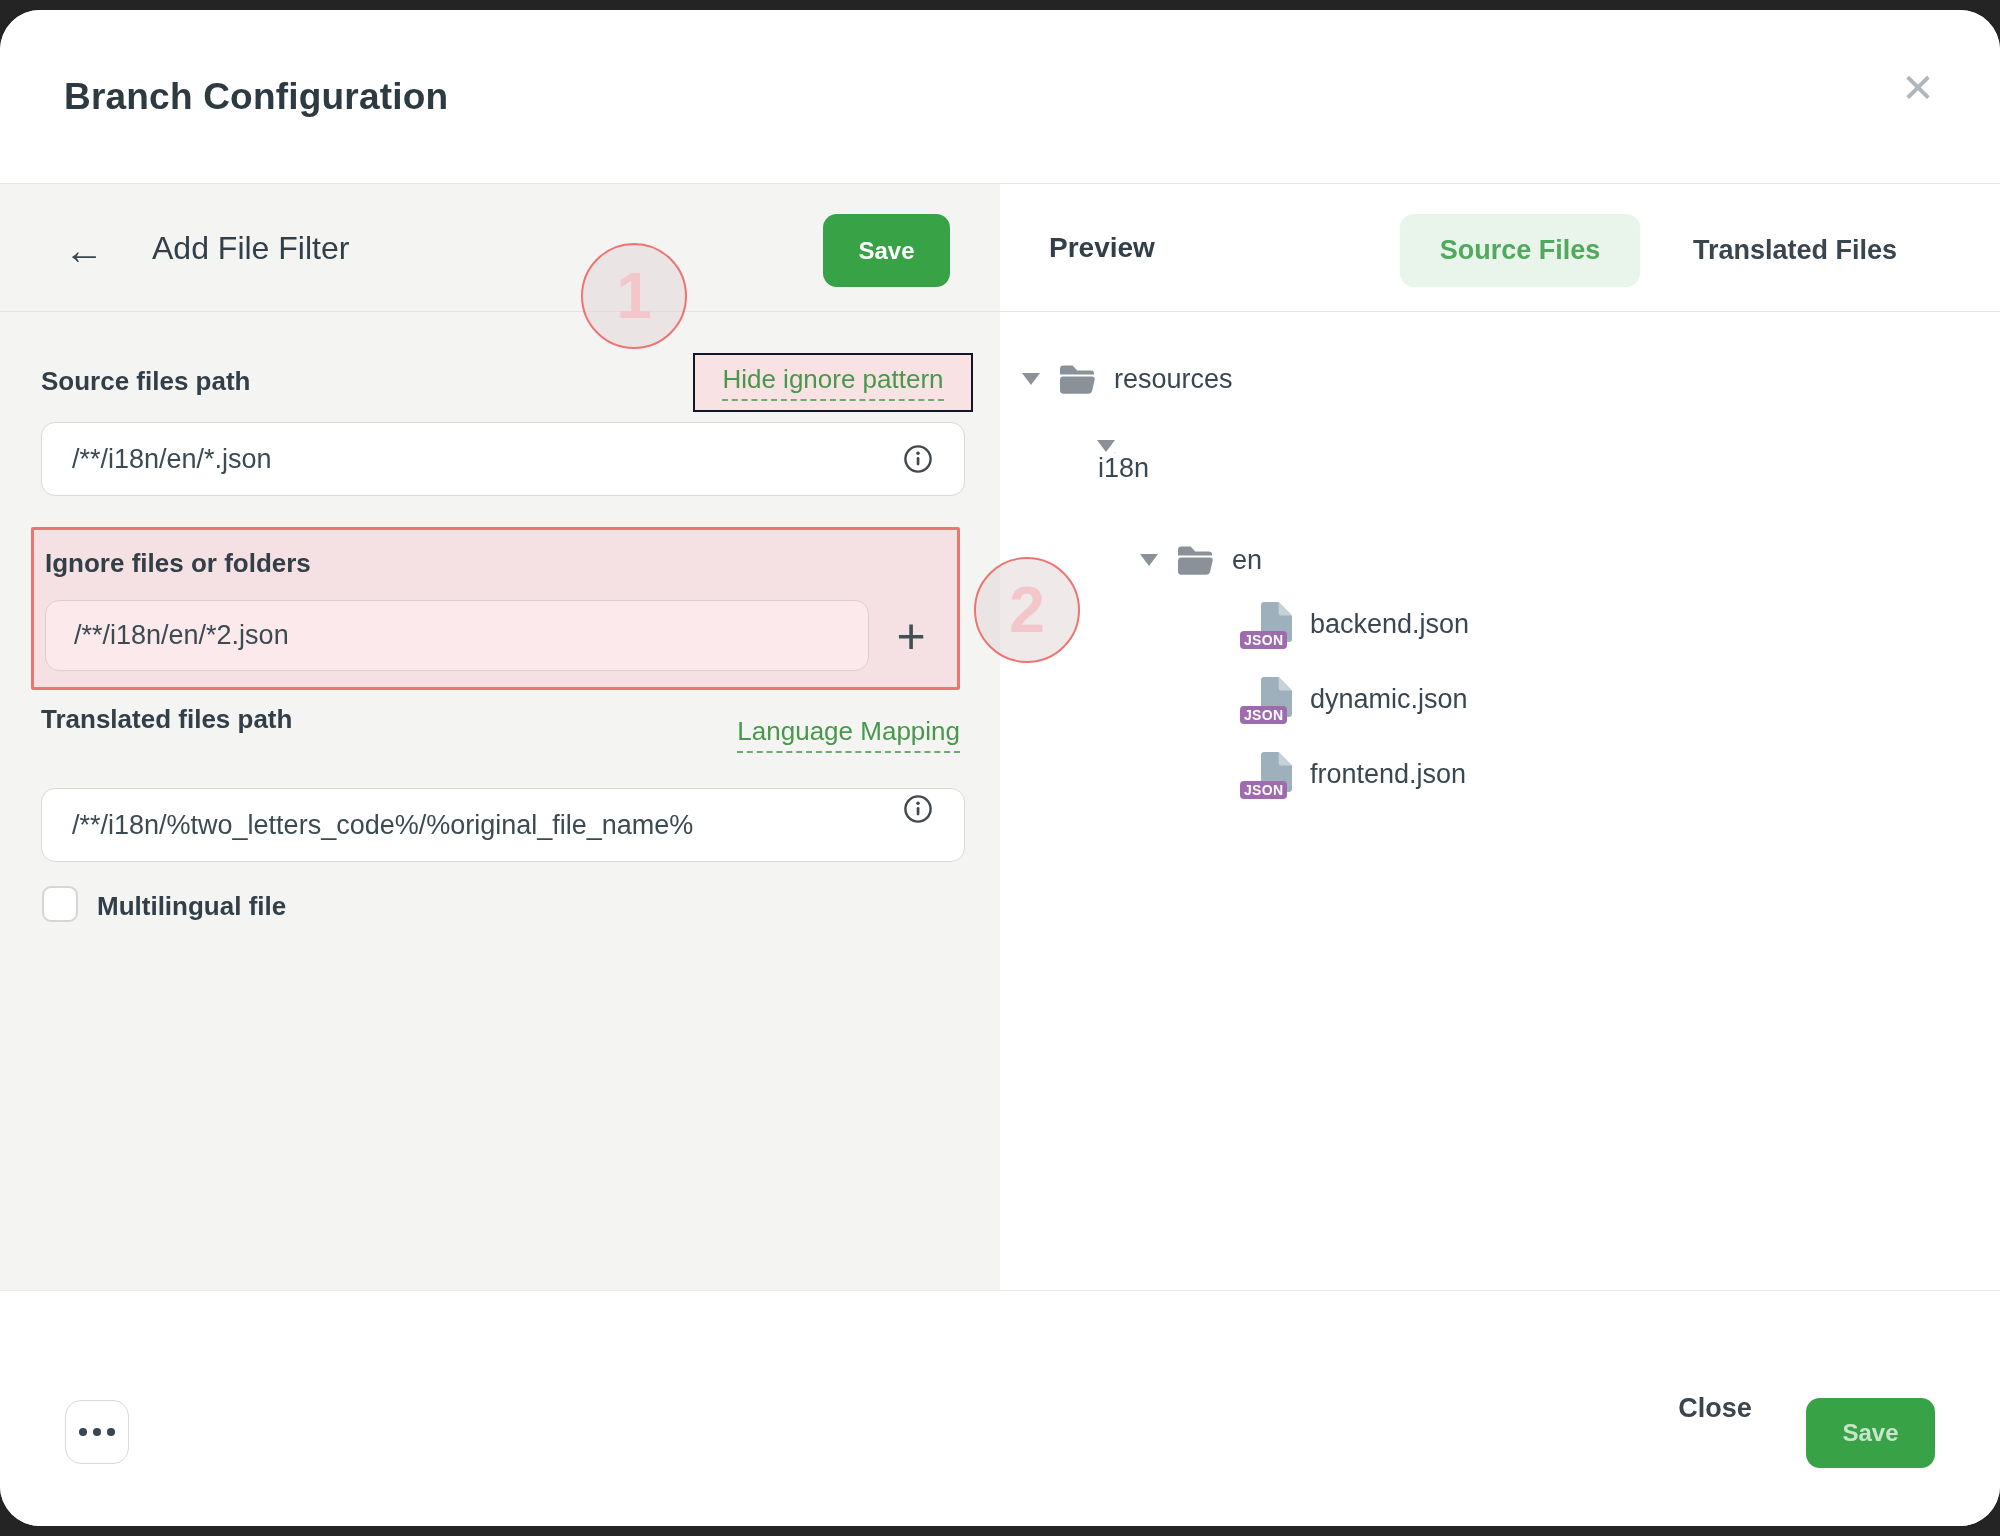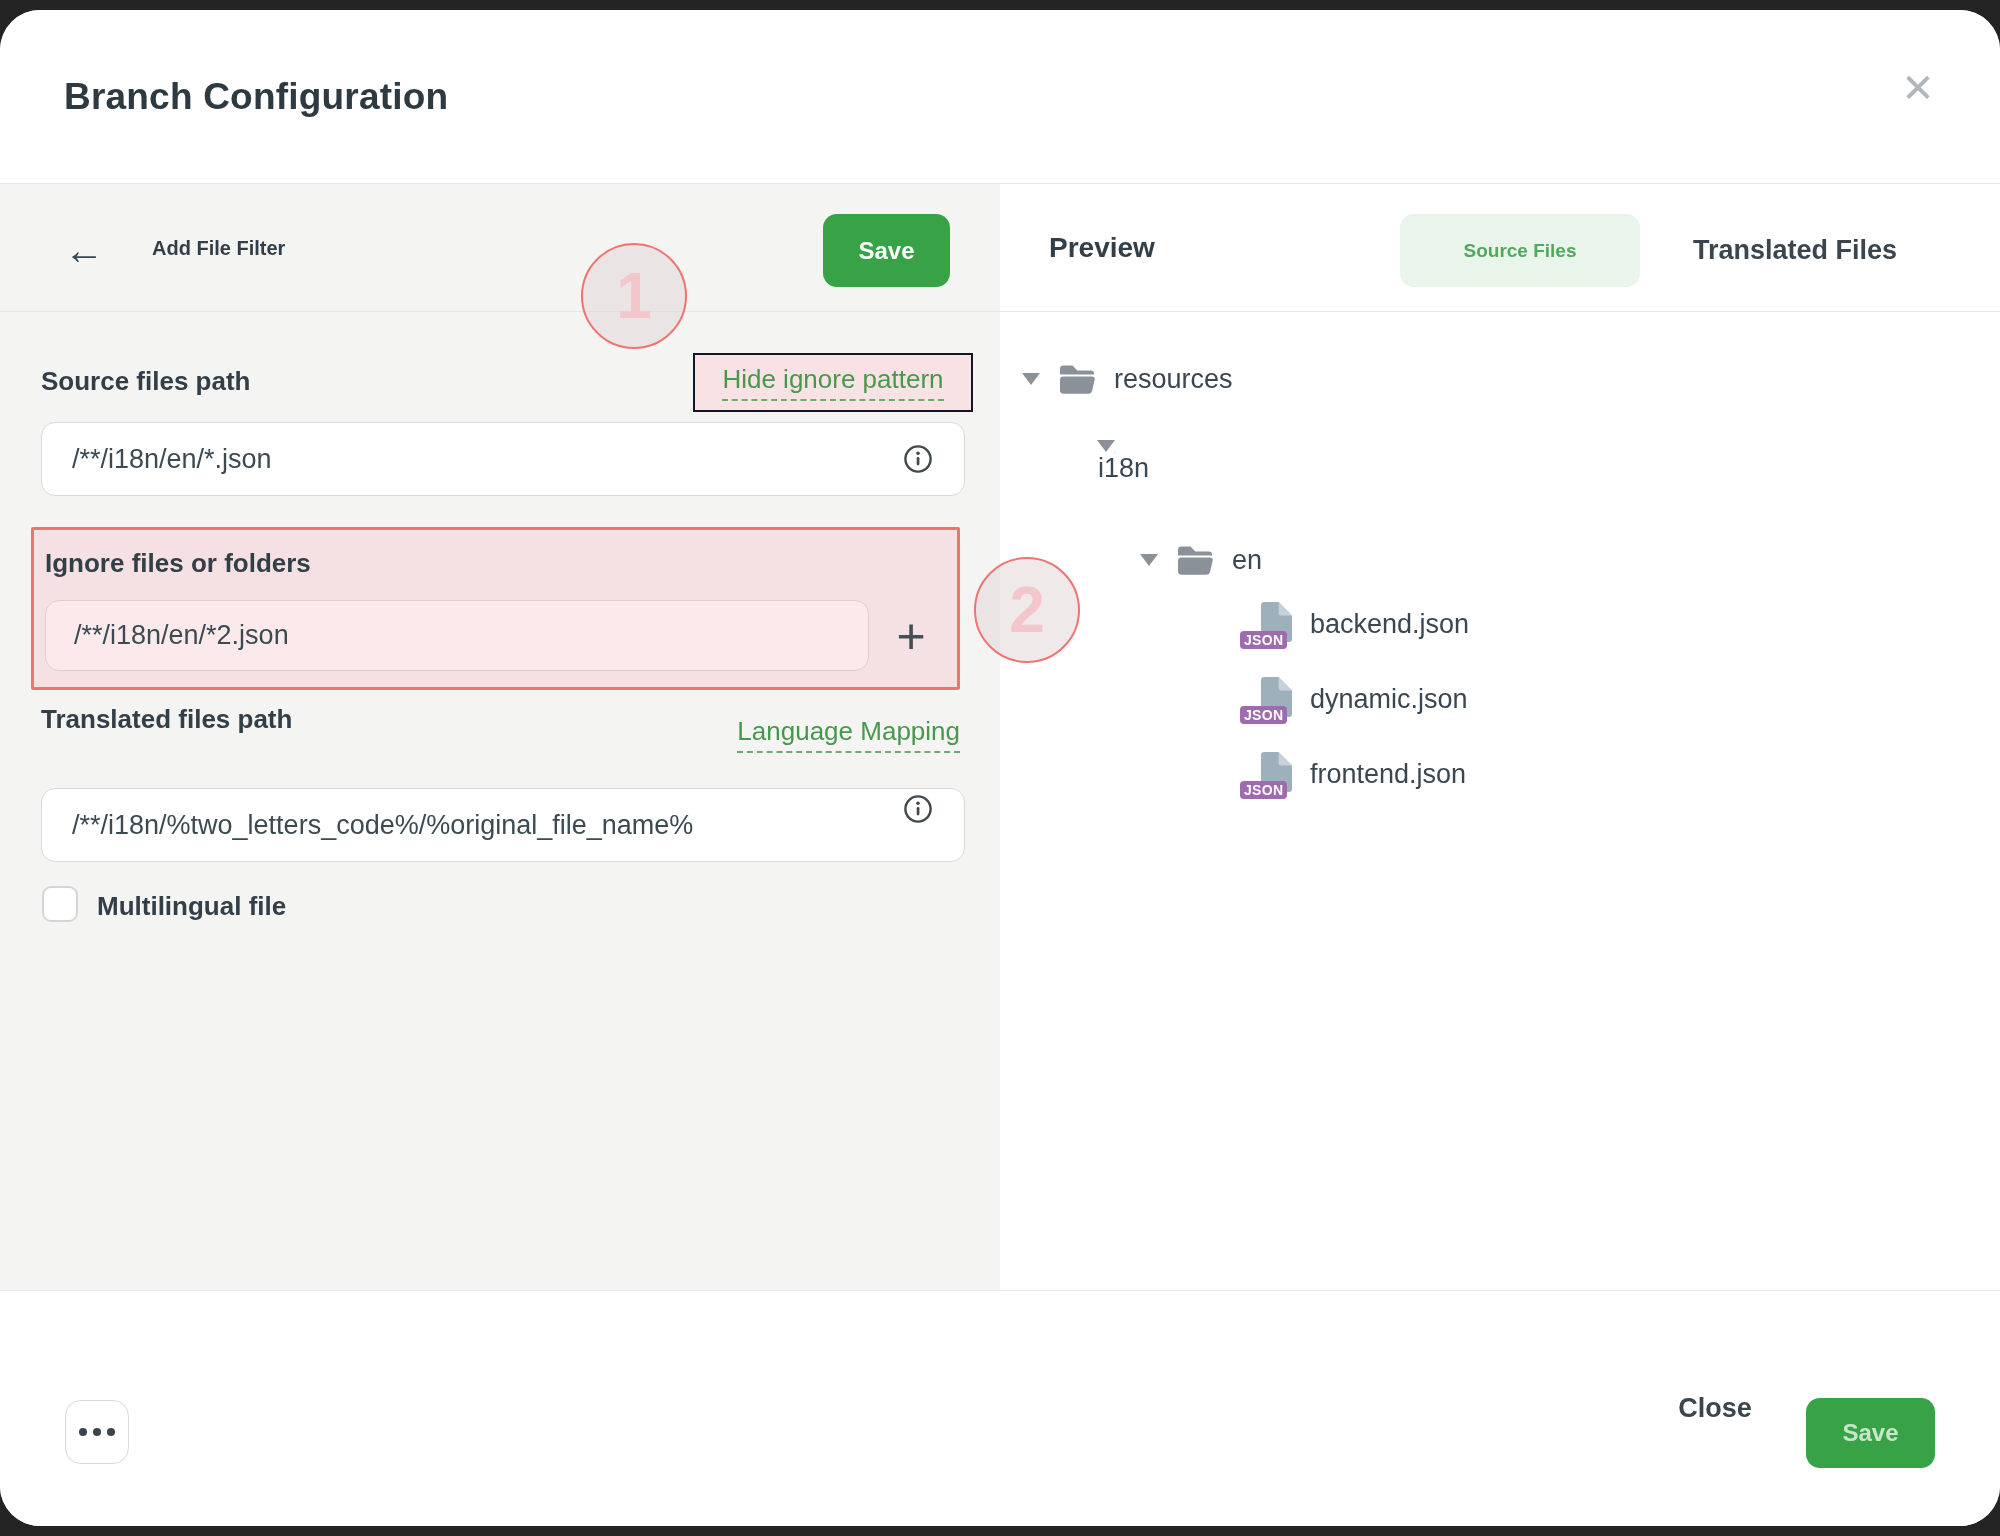--- a/index.html
+++ b/index.html
@@ -11,21 +11,21 @@
   .dlg-title { position:absolute; left:64px; top:0; height:174px; display:flex; align-items:center; font-size:37px; font-weight:700; color:#2d3a42; letter-spacing:.2px; }
   .dlg-close { position:absolute; right:50px; top:46px; width:64px; height:64px; display:flex; align-items:center; justify-content:center; font-size:40px; color:#b1b6ba; cursor:pointer; background:none; border:none; }
 
   
   .left-panel  { position:absolute; left:0; top:174px; width:1000px; height:1106px; background:#f4f4f3; }
   .right-panel { position:absolute; left:1000px; top:174px; width:1000px; height:1106px; background:#fff; }
 
   
   .filter-header { position:absolute; left:0; top:0; width:100%; height:128px; border-bottom:1px solid #e4e4e3; }
   .back-btn { position:absolute; left:56px; top:38px; width:56px; height:56px; border:none; background:none; font-size:40px; color:#3a4750; display:flex; align-items:center; justify-content:center; cursor:pointer; }
-  .filter-title { position:absolute; left:152px; top:0; height:128px; display:flex; align-items:center; font-size:20px; font-weight:700; color:#323f48; }
+  .filter-title { position:absolute; left:152px; top:0; height:128px; display:flex; align-items:center; font-size:32px; font-weight:400; color:#323f48; }
   .btn-green { background:#38a247; border:none; border-radius:14px; color:#fff; font-size:24px; font-weight:700; font-family:"Liberation Sans",sans-serif; cursor:pointer; }
   .save-top { position:absolute; right:50px; top:30px; width:127px; height:73px; }
 
   
   .form-label { position:absolute; font-size:26px; font-weight:700; color:#333f48; }
   .text-input { position:absolute; height:74px; background:#fff; border:1.5px solid #d9d9d9; border-radius:14px; font-size:27px; color:#3c4a52; font-family:"Liberation Sans",sans-serif; padding:0 72px 0 30px; outline:none; width:924px; left:41px; }
   .info-icon { position:absolute; width:30px; height:30px; }
 
   .src-label { left:41px; top:182px; }
   .hl-link-box { position:absolute; left:693px; top:169px; width:280px; height:59px; border:2px solid #0f172a; background:#f8e2e4; display:flex; align-items:center; justify-content:center; }
@@ -42,21 +42,21 @@
   .lang-map-wrap { position:absolute; left:620px; top:532px; width:340px; display:flex; justify-content:flex-end; }
   .trans-input { top:588px;margin-top:16px; }
   .trans-info { right:67px; top:610px; }
 
   .checkbox { position:absolute; left:42px; top:702px; width:36px; height:36px; background:#fff; border:2px solid #d6d6d6; border-radius:9px; cursor:pointer; }
   .check-label { left:97px; top:707px; }
 
   
   .preview-header { position:absolute; left:0; top:0; width:100%; height:128px; border-bottom:1px solid #e4e4e3; }
   .preview-title { position:absolute; left:49px; top:0; height:128px; display:flex; align-items:center; font-size:28px; font-weight:700; color:#323f48; }
-  .tab-pill { position:absolute; left:400px; top:30px; width:240px; height:73px; background:#e9f4eb; border-radius:14px; display:flex; align-items:center; justify-content:center; font-size:19px; font-weight:700; color:#50a95c; border:none; cursor:pointer; }
+  .tab-pill { position:absolute; left:400px; top:30px; width:240px; height:73px; background:#e9f4eb; border-radius:14px; display:flex; align-items:center; justify-content:center; font-size:27px; font-weight:700; color:#50a95c; border:none; cursor:pointer; }
   .tab-plain { position:absolute; left:655px; top:30px; width:280px; height:73px; display:flex; align-items:center; justify-content:center; font-size:27px; font-weight:700; color:#3a454d; background:none; border:none; cursor:pointer; }
 
   
   .tree-row { position:absolute; height:44px; display:flex; align-items:center; }
   .caret { width:0; height:0; border-left:9px solid transparent; border-right:9px solid transparent; border-top:12px solid #8b9196; margin-right:18px; cursor:pointer; }
   .tree-label { font-size:27px; color:#3b4750; margin-left:18px; white-space:nowrap; }
   .row-resources { left:22px;  top:173px; }
   .row-i18n      { left:80px;  top:256px;flex-direction:column; }
   .row-en        { left:140px; top:354px;justify-content:space-between; }
   .row-backend   { left:244px; top:418px; }

